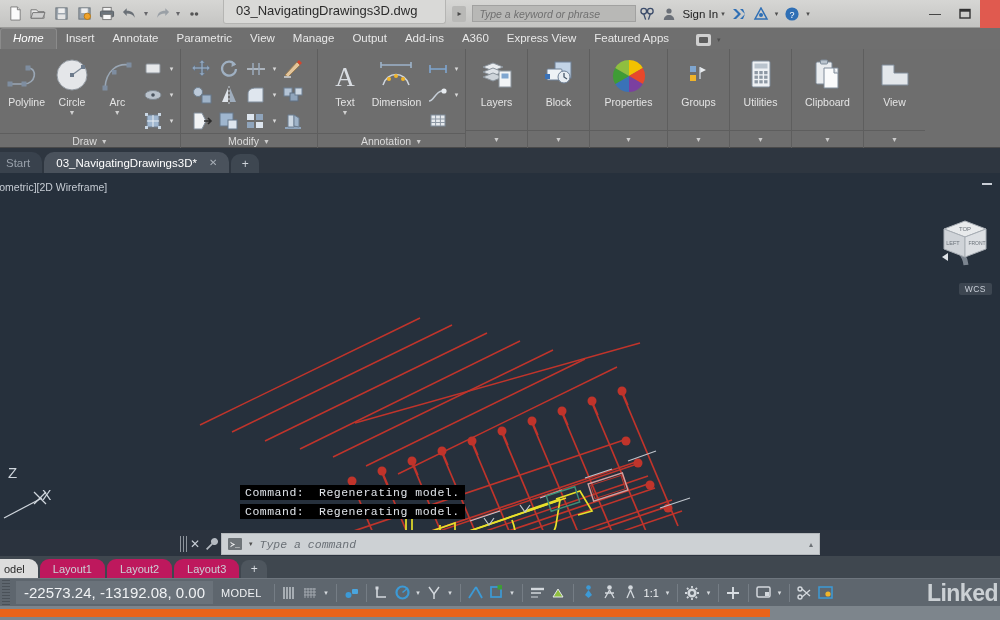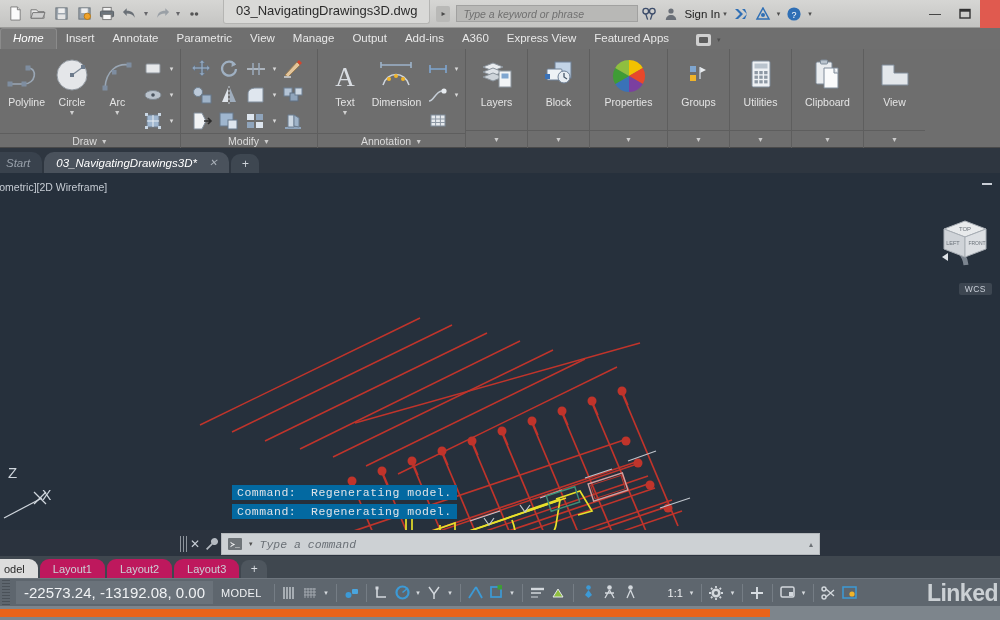--- a/index.html
+++ b/index.html
@@ -24,28 +24,28 @@
     border-radius:2px;
   }
   .qat-sep { width:8px; display:flex; align-items:center; justify-content:center; color:#66666a; font-size:8px;}
   .title-text {
     flex: 0 0 auto;
     margin-left: 18px;
     background: #d9d9d7;
     border: 1px solid #b5b5b3;
     border-top: none;
     border-radius: 0 0 3px 3px;
-    padding: 4px 12px 5px 12px;
+    padding: 4px 28px 5px 12px;
     font-size: 13px; color:#2b2b2b; white-space:nowrap;
     position:relative; top:-2px;
   }
   .title-arrow { margin-left:6px; width:14px; height:16px; background:#b9b9b7; border-radius:2px;
                  display:inline-flex; align-items:center; justify-content:center; color:#4a4a4a; font-size:8px; }
   .search-box {
-    margin-left: 6px; width:182px; height:17px;
+    margin-left: 6px; width:164px; height:17px;
     background:#b8b8b6; border:1px solid #a1a1a0;
     font-size:10.5px; color:#707070; font-style:italic;
     display:flex; align-items:center; padding-left:6px;
   }
   .tb-icon { width:22px; height:20px; display:flex; align-items:center; justify-content:center; }
   .signin { font-size:11.5px; color:#222; margin-left:2px; white-space:nowrap;}
   .tiny-caret { font-size:7px; color:#4e4e4e; margin:0 3px; }
   .win-btns { margin-left:auto; display:flex; align-items:center; height:28px; }
   .win-btn { width:30px; height:28px; display:flex; align-items:center; justify-content:center; color:#333; font-size:12px;}
   .win-close { background:#e05a4f; width:20px; height:28px; }
@@ -96,21 +96,21 @@
   .bigbtn .dd { font-size:7px; color:#d0d0d0; line-height:6px;}
   .smallgrid { display:flex; flex-direction:column; gap:1px; padding-top:3px; }
   .smallrow { display:flex; align-items:center; height:25px; gap:1px; }
   .sbtn { width:26px; height:24px; display:flex; align-items:center; justify-content:center;}
   .scaret { width:9px; font-size:7px; color:#d9d9d9; display:flex; align-items:center; justify-content:center;}
 
   
   .filetabs {
     position:absolute; left:0; top:148px; width:1000px; height:25px;
     background:#2e3640;
-    display:flex; align-items:flex-end;font-style:italic;
+    display:flex; align-items:flex-end;
   }
   .ftab {
     height:21px; display:flex; align-items:center;
     padding:0 12px; font-size:11.5px; color:#b9bec6;
     background:#3a434e; border-radius:10px 10px 0 0;
     margin-right:2px; white-space:nowrap;
   }
   .ftab.start { margin-left:-40px; padding-left:46px; background:#39424d; color:#98a0aa; }
   .ftab.active { background:#4a525c; color:#ffffff; }
   .ftab .x { margin-left:12px; font-size:10px; color:#a9b0b8; }
@@ -139,22 +139,22 @@
     padding:1px 6px; border-radius:2px; letter-spacing:0.5px;
   }
 
   
   .ucs { position:absolute; left:2px; bottom:4px; width:70px; height:70px; }
 
   
   .cmd-hist { position:absolute; left:232px; top:485px; display:flex; flex-direction:column; gap:4px; }
   .cmd-line {
     font-family:"Liberation Mono", monospace; font-size:11.5px;
-    color:#dfe3e8; background:#0369a1; padding:1px 5px;
-    letter-spacing:0.5px; white-space:pre;
+    color:#dfe3e8; background:#000000; padding:1px 5px;
+    letter-spacing:0.5px; white-space:pre;margin-left:8px;
   }
 
   
   .cmdbar {
     position:absolute; left:180px; top:533px; width:640px; height:22px;
     display:flex; align-items:center;
   }
   .cmd-grip { width:7px; height:16px;
     background: repeating-linear-gradient(to right,#8e959d 0 1px,transparent 1px 3px);}
   .cmd-x { width:16px; color:#c8ced6; font-size:12px; text-align:center; }
@@ -192,21 +192,21 @@
   .sb-grip { width:8px; height:26px; margin-left:2px;
     background: repeating-linear-gradient(to bottom,#4a5158 0 1px,transparent 1px 3px); }
   .sb-coords {
     margin-left:6px; font-size:15px; color:#f0f2f4;
     padding:3px 8px; background:#6a727a; white-space:nowrap;
   }
   .sb-model { font-size:11px; color:#f0f2f4; padding:3px 8px; letter-spacing:0.3px;}
   .sb-sep { width:1px; height:18px; background:#757d85; margin:0 4px; }
   .sb-ic { width:21px; height:21px; display:flex; align-items:center; justify-content:center; }
   .sb-caret { width:11px; font-size:7px; color:#d6dade; display:flex; align-items:center; justify-content:center; }
-  .sb-scale { font-size:11px; color:#eef0f2; padding:0 3px;margin-left:24px; }
+  .sb-scale { font-size:11px; color:#eef0f2; padding:0 3px; }
   .watermark {
     position:absolute; right:2px; top:580px;
     font-size:23px; font-weight:bold; color:rgba(235,238,241,0.78);
     letter-spacing:-0.5px; font-family:"Liberation Sans", sans-serif;
   }
 
   
   .botbar { position:absolute; left:0; top:606px; width:1000px; height:14px; background:#7d858c; }
   .botbar-fill { height:8px; margin-top:3px; background:#e8631a; }
   .rightstrip { position:absolute; right:0; top:0; width:8px; height:28px; background:#e05a4f; }

